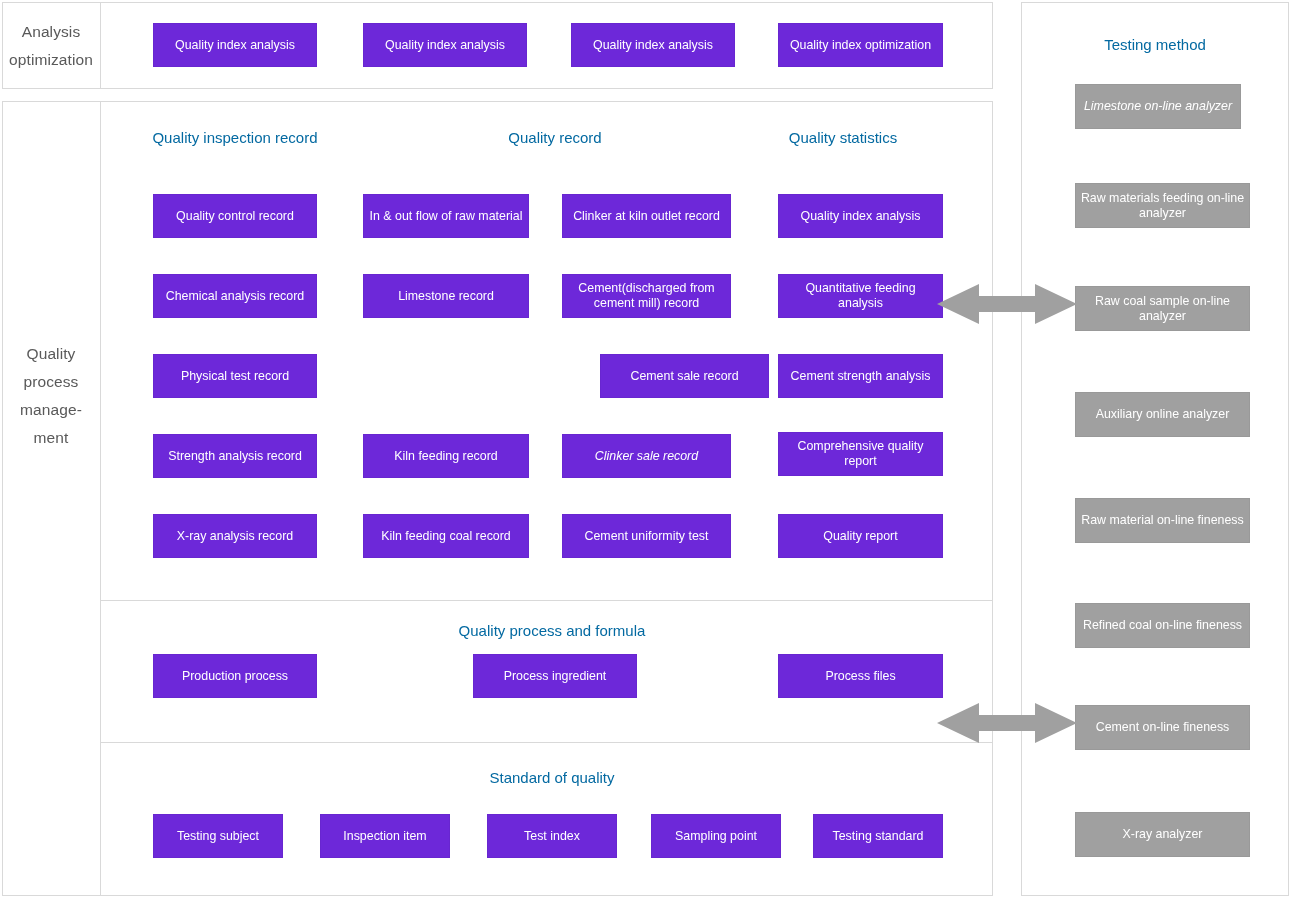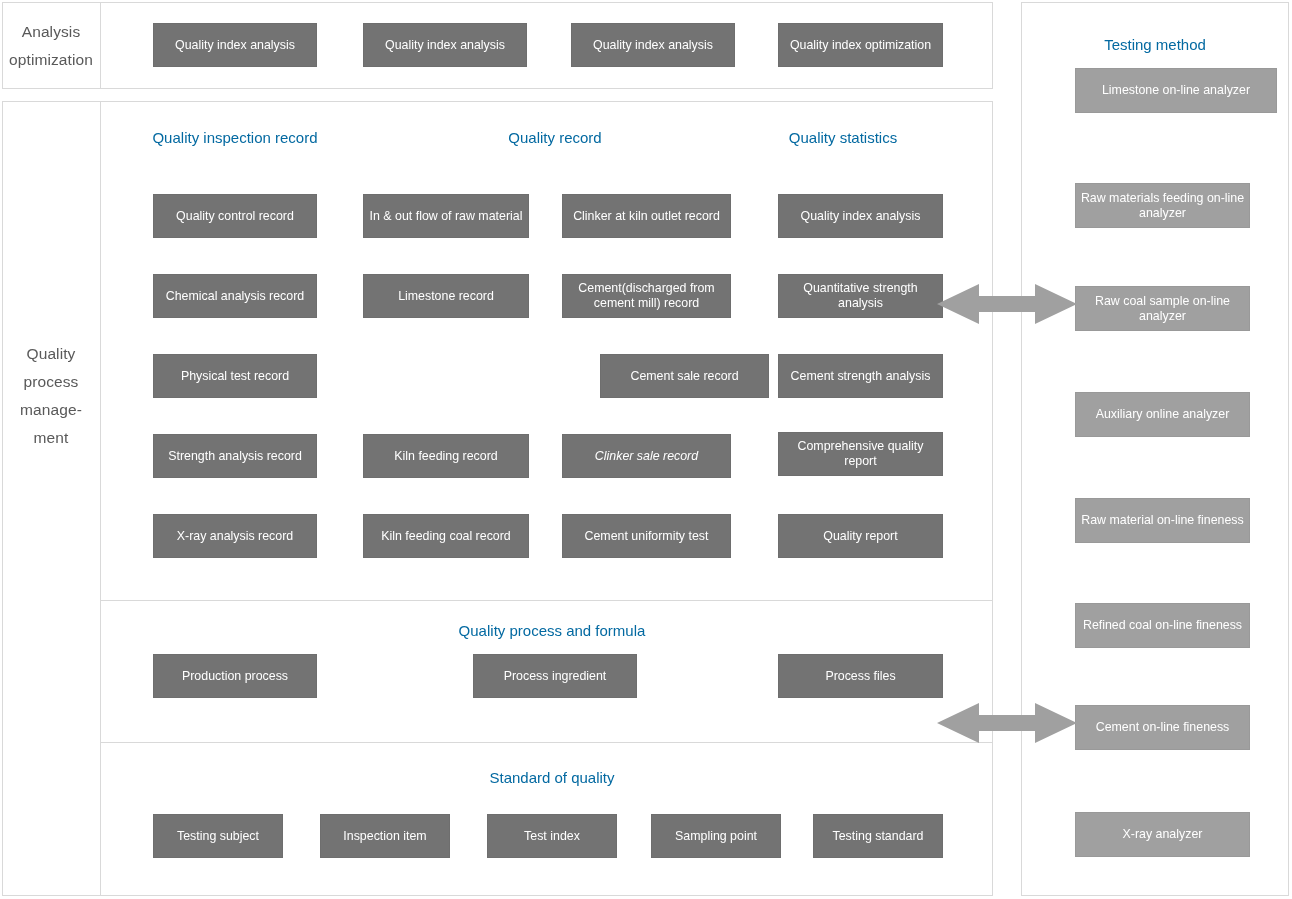--- a/index.html
+++ b/index.html
@@ -71,21 +71,21 @@
     display: flex;
     align-items: center;
     justify-content: center;
     text-align: center;
     color: #ffffff;
     font-size: 12.4px;
     line-height: 15px;
     padding: 2px 4px;
     border: 1px solid rgba(0,0,0,0.04);
   }
-  .node.orange { background: #737373; }
+  .node.orange { background: #6d28d9; }
   .node.gray   { background: #A0A0A0; }
 
   
   .arrow-wrap { position: absolute; }
   .arrow-wrap svg { display: block; }
 </style>
 </head>
 <body>
 
 <div class="canvas">
@@ -130,40 +130,40 @@
   <div class="node orange" style="left:363px; top:434px; width:166px; height:44px;">Kiln feeding record</div>
   <div class="node orange" style="left:363px; top:514px; width:166px; height:44px;">Kiln feeding coal record</div>
 
   <div class="node orange" style="left:562px; top:194px; width:169px; height:44px;">Clinker at kiln outlet record</div>
   <div class="node orange" style="left:562px; top:274px; width:169px; height:44px;">Cement(discharged from cement mill) record</div>
   <div class="node orange" style="left:562px; top:354px; width:169px; height:44px;margin-left:38px;">Cement sale record</div>
   <div class="node orange" style="left:562px; top:434px; width:169px; height:44px;font-style:italic;">Clinker sale record</div>
   <div class="node orange" style="left:562px; top:514px; width:169px; height:44px;">Cement uniformity test</div>
 
   <div class="node orange" style="left:778px; top:194px; width:165px; height:44px;">Quality index analysis</div>
-  <div class="node orange" style="left:778px; top:274px; width:165px; height:44px;">Quantitative strength analysis</div>
+  <div class="node orange" style="left:778px; top:274px; width:165px; height:44px;">Quantitative feeding analysis</div>
   <div class="node orange" style="left:778px; top:354px; width:165px; height:44px;">Cement strength analysis</div>
   <div class="node orange" style="left:778px; top:432px; width:165px; height:44px;">Comprehensive quality report</div>
   <div class="node orange" style="left:778px; top:514px; width:165px; height:44px;">Quality report</div>
 
   <div class="section-caption" style="left:412px; top:622px; width:280px;">Quality process and formula</div>
   <div class="node orange" style="left:153px; top:654px; width:164px; height:44px;">Production process</div>
   <div class="node orange" style="left:473px; top:654px; width:164px; height:44px;">Process ingredient</div>
   <div class="node orange" style="left:778px; top:654px; width:165px; height:44px;">Process files</div>
 
   <div class="section-caption" style="left:452px; top:769px; width:200px;">Standard of quality</div>
   <div class="node orange" style="left:153px; top:814px; width:130px; height:44px;">Testing subject</div>
   <div class="node orange" style="left:320px; top:814px; width:130px; height:44px;">Inspection item</div>
   <div class="node orange" style="left:487px; top:814px; width:130px; height:44px;">Test index</div>
   <div class="node orange" style="left:651px; top:814px; width:130px; height:44px;">Sampling point</div>
   <div class="node orange" style="left:813px; top:814px; width:130px; height:44px;">Testing standard</div>
 
   <div class="section-caption" style="left:1062px; top:36px; width:186px;">Testing method</div>
 
-  <div class="node gray" style="left:1075px; top:68px; width:202px; height:45px;">Limestone  on-line analyzer</div>
+  <div class="node gray" style="left:1075px; top:84px; width:166px; height:45px;font-style:italic;">Limestone  on-line analyzer</div>
   <div class="node gray" style="left:1075px; top:183px; width:175px; height:45px;">Raw materials feeding on-line analyzer</div>
   <div class="node gray" style="left:1075px; top:286px; width:175px; height:45px;">Raw coal sample on-line analyzer</div>
   <div class="node gray" style="left:1075px; top:392px; width:175px; height:45px;">Auxiliary online analyzer</div>
   <div class="node gray" style="left:1075px; top:498px; width:175px; height:45px;">Raw material on-line fineness</div>
   <div class="node gray" style="left:1075px; top:603px; width:175px; height:45px;">Refined coal on-line fineness</div>
   <div class="node gray" style="left:1075px; top:705px; width:175px; height:45px;">Cement on-line fineness</div>
   <div class="node gray" style="left:1075px; top:812px; width:175px; height:45px;">X-ray analyzer</div>
 
   <div class="arrow-wrap" style="left:937px; top:282px; width:140px; height:44px;">
     <svg width="140" height="44" viewBox="0 0 140 44">

